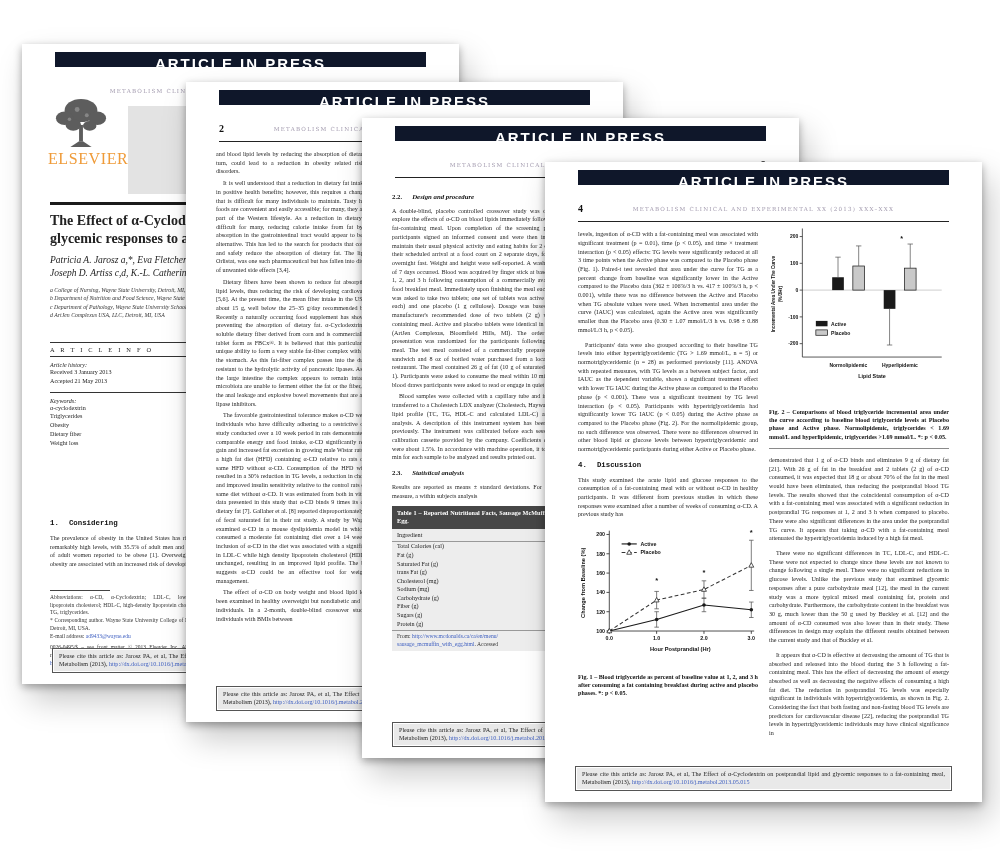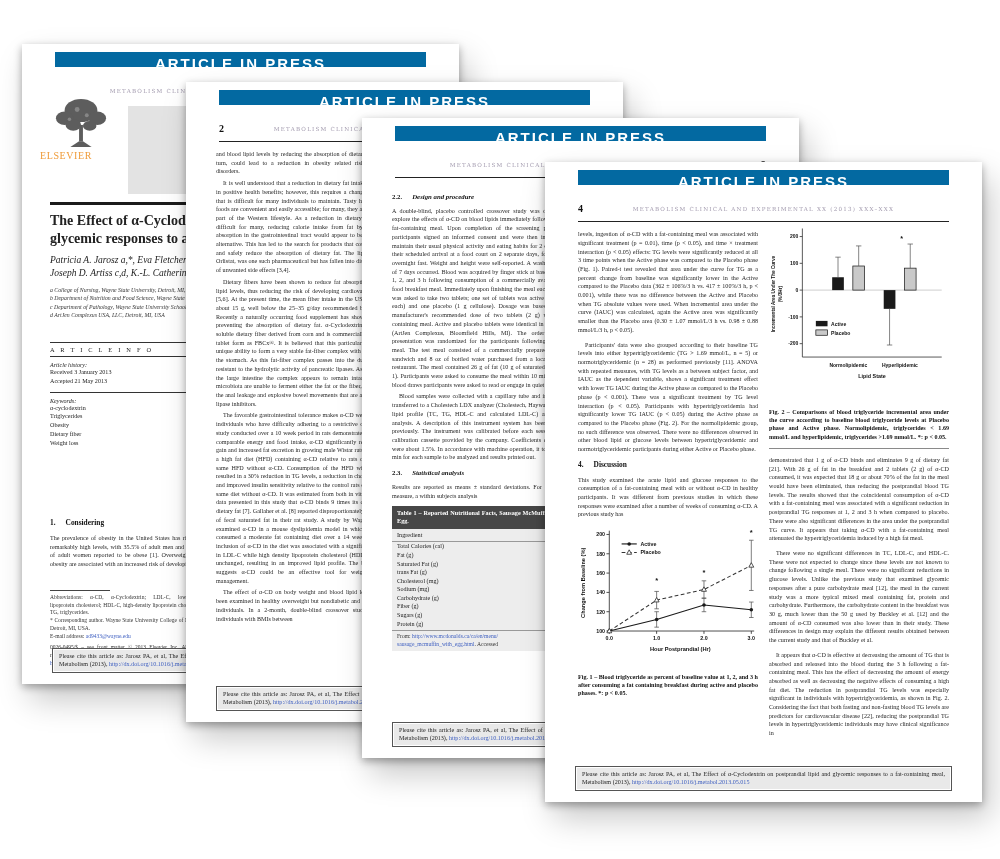--- a/index.html
+++ b/index.html
@@ -4,44 +4,44 @@
 <style>
   html,body{margin:0;padding:0;background:#ffffff;}
   #stage{position:relative;width:1000px;height:859px;overflow:hidden;background:#fff;
          font-family:"Liberation Serif",serif;}
   .page{position:absolute;width:437px;height:640px;background:#fff;overflow:hidden;
         box-shadow:0 3px 8px rgba(0,0,0,.32), 8px 16px 30px rgba(0,0,0,.22);}
   #page1{left:22px;top:44px;z-index:1;}
   #page2{left:186px;top:82px;z-index:2;}
   #page3{left:362px;top:118px;z-index:3;}
   #page4{left:545px;top:162px;z-index:4;}
-  .banner{position:absolute;left:33px;right:33px;top:8px;height:15px;background:#0369a1;
+  .banner{position:absolute;left:33px;right:33px;top:8px;height:15px;background:#0f172a;
           color:#fff;font:bold 15px/23px "Liberation Sans",sans-serif;text-align:center;letter-spacing:2px;}
   .jrow{position:absolute;left:33px;right:33px;top:44px;height:12px;}
   .jline{text-align:center;font-size:5.6px;letter-spacing:1.2px;color:#a29aae;
          font-family:"DejaVu Serif",serif;text-transform:uppercase;}
   .pnum{position:absolute;top:-3px;font:bold 10px "Liberation Serif",serif;color:#111;}
   .pnum.left{left:0;} .pnum.right{right:0;}
   .hrule{position:absolute;left:33px;right:33px;top:59px;border-top:1.2px solid #222;}
   .col{position:absolute;top:68px;width:181px;font-size:6.1px;line-height:8.7px;color:#1f1f1f;
        text-align:justify;}
   .col p{margin:0 0 3px 0;}
   .ind{text-indent:7px;}
-  h3.sec{font-size:7.4px;margin:7px 0 5px 0;color:#111;}
+  h3.sec{font-size:7.4px;margin:7px 0 5px 0;color:#111;font-family:Liberation Mono, monospace;}
   h3.sec .secname{padding-left:10px;}
   h3.sub{font-size:6.8px;font-weight:bold;margin:7px 0 5px 0;color:#111;}
   h3.sub .secname{padding-left:10px;font-style:italic;}
   .lnk{color:#3d5ec0;}
   .citebox{position:absolute;left:30px;right:30px;top:604px;background:#e9e9e9;border:1px solid #555;
            box-shadow:0 0 0 1px #fff inset;padding:3px 6px;font-size:6.1px;line-height:8.4px;
            color:#222;text-align:justify;z-index:6;}
   
   .tree{position:absolute;left:30px;top:52px;width:58px;height:54px;}
-  .elslabel{position:absolute;left:9px;top:106px;width:70px;text-align:center;
-            font-size:10px;letter-spacing:.6px;color:#ef9b39;font-family:"Liberation Serif",serif;}
+  .elslabel{position:absolute;left:26px;top:106px;width:70px;text-align:right;
+            font-size:16px;letter-spacing:.6px;color:#ef9b39;font-family:"Liberation Serif",serif;}
   .graybox{position:absolute;left:106px;top:62px;width:288px;height:88px;background:#e3e3e3;}
   .blackrule{position:absolute;left:28px;top:158px;width:381px;border-top:3.5px solid #1b1b1b;}
   .title{position:absolute;left:28px;top:168px;width:402px;font-weight:bold;font-size:14px;
          line-height:17.5px;color:#222;}
   .authors{position:absolute;left:28px;top:210px;width:402px;font-style:italic;font-size:9.5px;
            line-height:13px;color:#222;}
   .affils{position:absolute;left:28px;top:242px;width:402px;font-style:italic;font-size:5.8px;
           line-height:8.4px;color:#333;}
   .infoblock{position:absolute;left:28px;top:298px;width:152px;}
   .infohead{border-top:1.4px solid #333;border-bottom:.8px solid #333;padding:3px 0;

